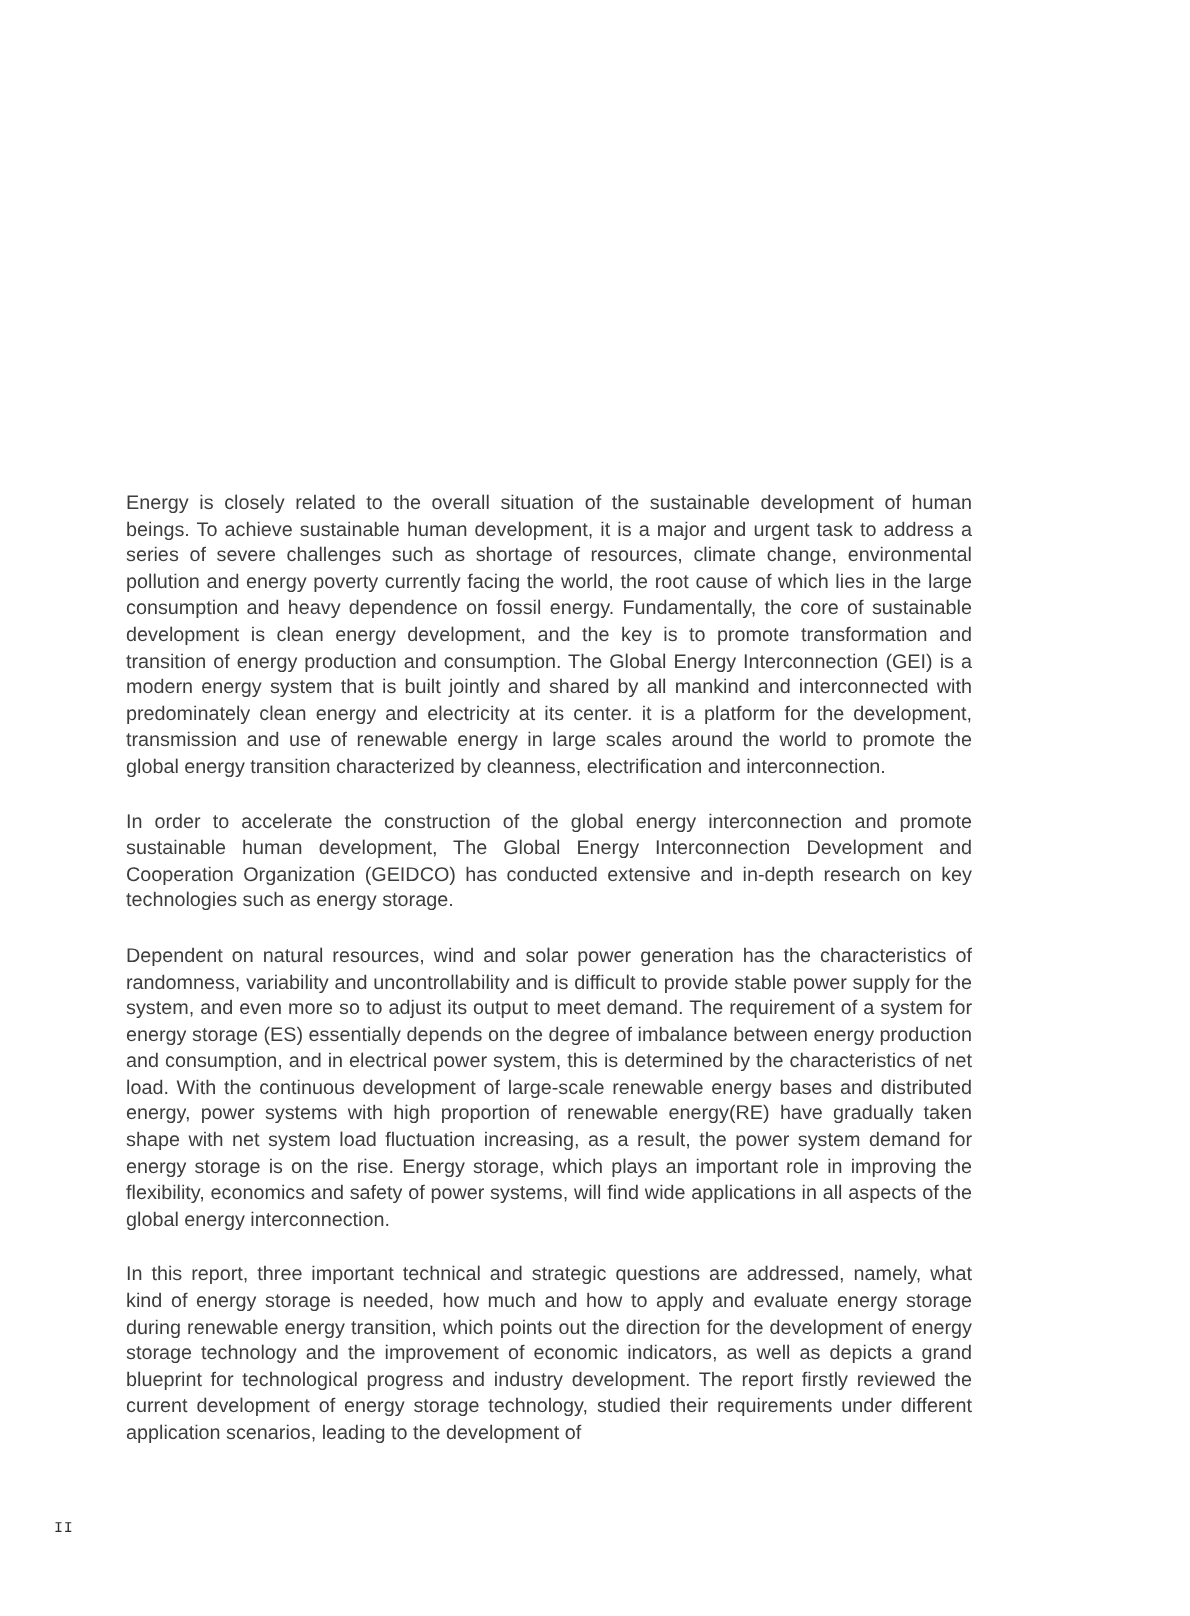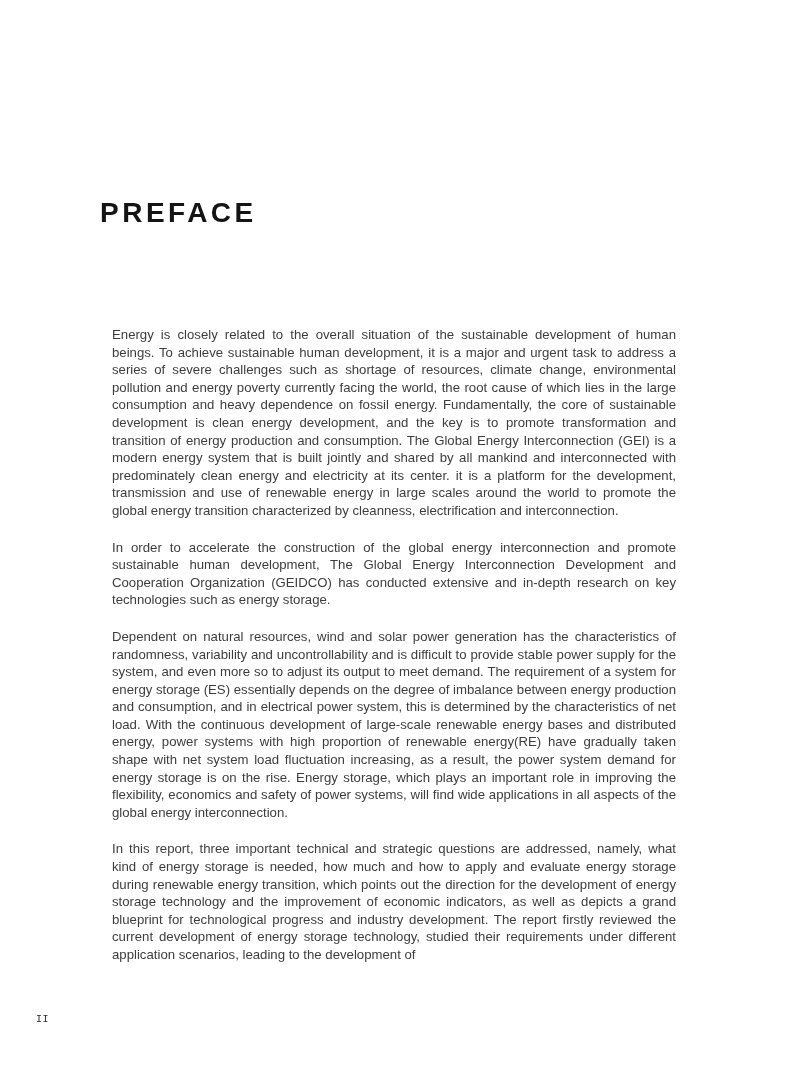--- a/index.html
+++ b/index.html
@@ -19,21 +19,21 @@
     left: 100px;
     top: 197px;
     font-size: 28px;
     font-weight: 700;
     letter-spacing: 3.5px;
     color: #141414;
     font-family: "Liberation Sans", sans-serif;
   }
   .body-text {
     position: absolute;
-    left: 112px;
+    left: 84px;
     top: 326px;
     width: 564px;
     color: #3d3d3d;
     font-size: 13.2px;
     line-height: 17.6px;
     text-align: justify;
   }
   .body-text p {
     margin-bottom: 19px;
   }
@@ -45,21 +45,20 @@
     color: #2b2b2b;
     letter-spacing: 0.5px;
     font-family: Liberation Mono, monospace;
   }
 </style>
 </head>
 <body>
 
 <div class="page">
 
-  <h1 class="page-title">PREFACE</h1>
 
   <div class="body-text">
     <p>Energy is closely related to the overall situation of the sustainable development of human beings. To achieve sustainable human development, it is a major and urgent task to address a series of severe challenges such as shortage of resources, climate change, environmental pollution and energy poverty currently facing the world, the root cause of which lies in the large consumption and heavy dependence on fossil energy. Fundamentally, the core of sustainable development is clean energy development, and the key is to promote transformation and transition of energy production and consumption. The Global Energy Interconnection (GEI) is a modern energy system that is built jointly and shared by all mankind and interconnected with predominately clean energy and electricity at its center. it is a platform for the development, transmission and use of renewable energy in large scales around the world to promote the global energy transition characterized by cleanness, electrification and interconnection.</p>
     <p>In order to accelerate the construction of the global energy interconnection and promote sustainable human development, The Global Energy Interconnection Development and Cooperation Organization (GEIDCO) has conducted extensive and in-depth research on key technologies such as energy storage.</p>
     <p>Dependent on natural resources, wind and solar power generation has the characteristics of randomness, variability and uncontrollability and is difficult to provide stable power supply for the system, and even more so to adjust its output to meet demand. The requirement of a system for energy storage (ES) essentially depends on the degree of imbalance between energy production and consumption, and in electrical power system, this is determined by the characteristics of net load. With the continuous development of large-scale renewable energy bases and distributed energy, power systems with high proportion of renewable energy(RE) have gradually taken shape with net system load fluctuation increasing, as a result, the power system demand for energy storage is on the rise. Energy storage, which plays an important role in improving the flexibility, economics and safety of power systems, will find wide applications in all aspects of the global energy interconnection.</p>
     <p>In this report, three important technical and strategic questions are addressed, namely, what kind of energy storage is needed, how much and how to apply and evaluate energy storage during renewable energy transition, which points out the direction for the development of energy storage technology and the improvement of economic indicators, as well as depicts a grand blueprint for technological progress and industry development. The report firstly reviewed the current development of energy storage technology, studied their requirements under different application scenarios, leading to the development of</p>
   </div>
 
   <div class="page-number">II</div>
 

